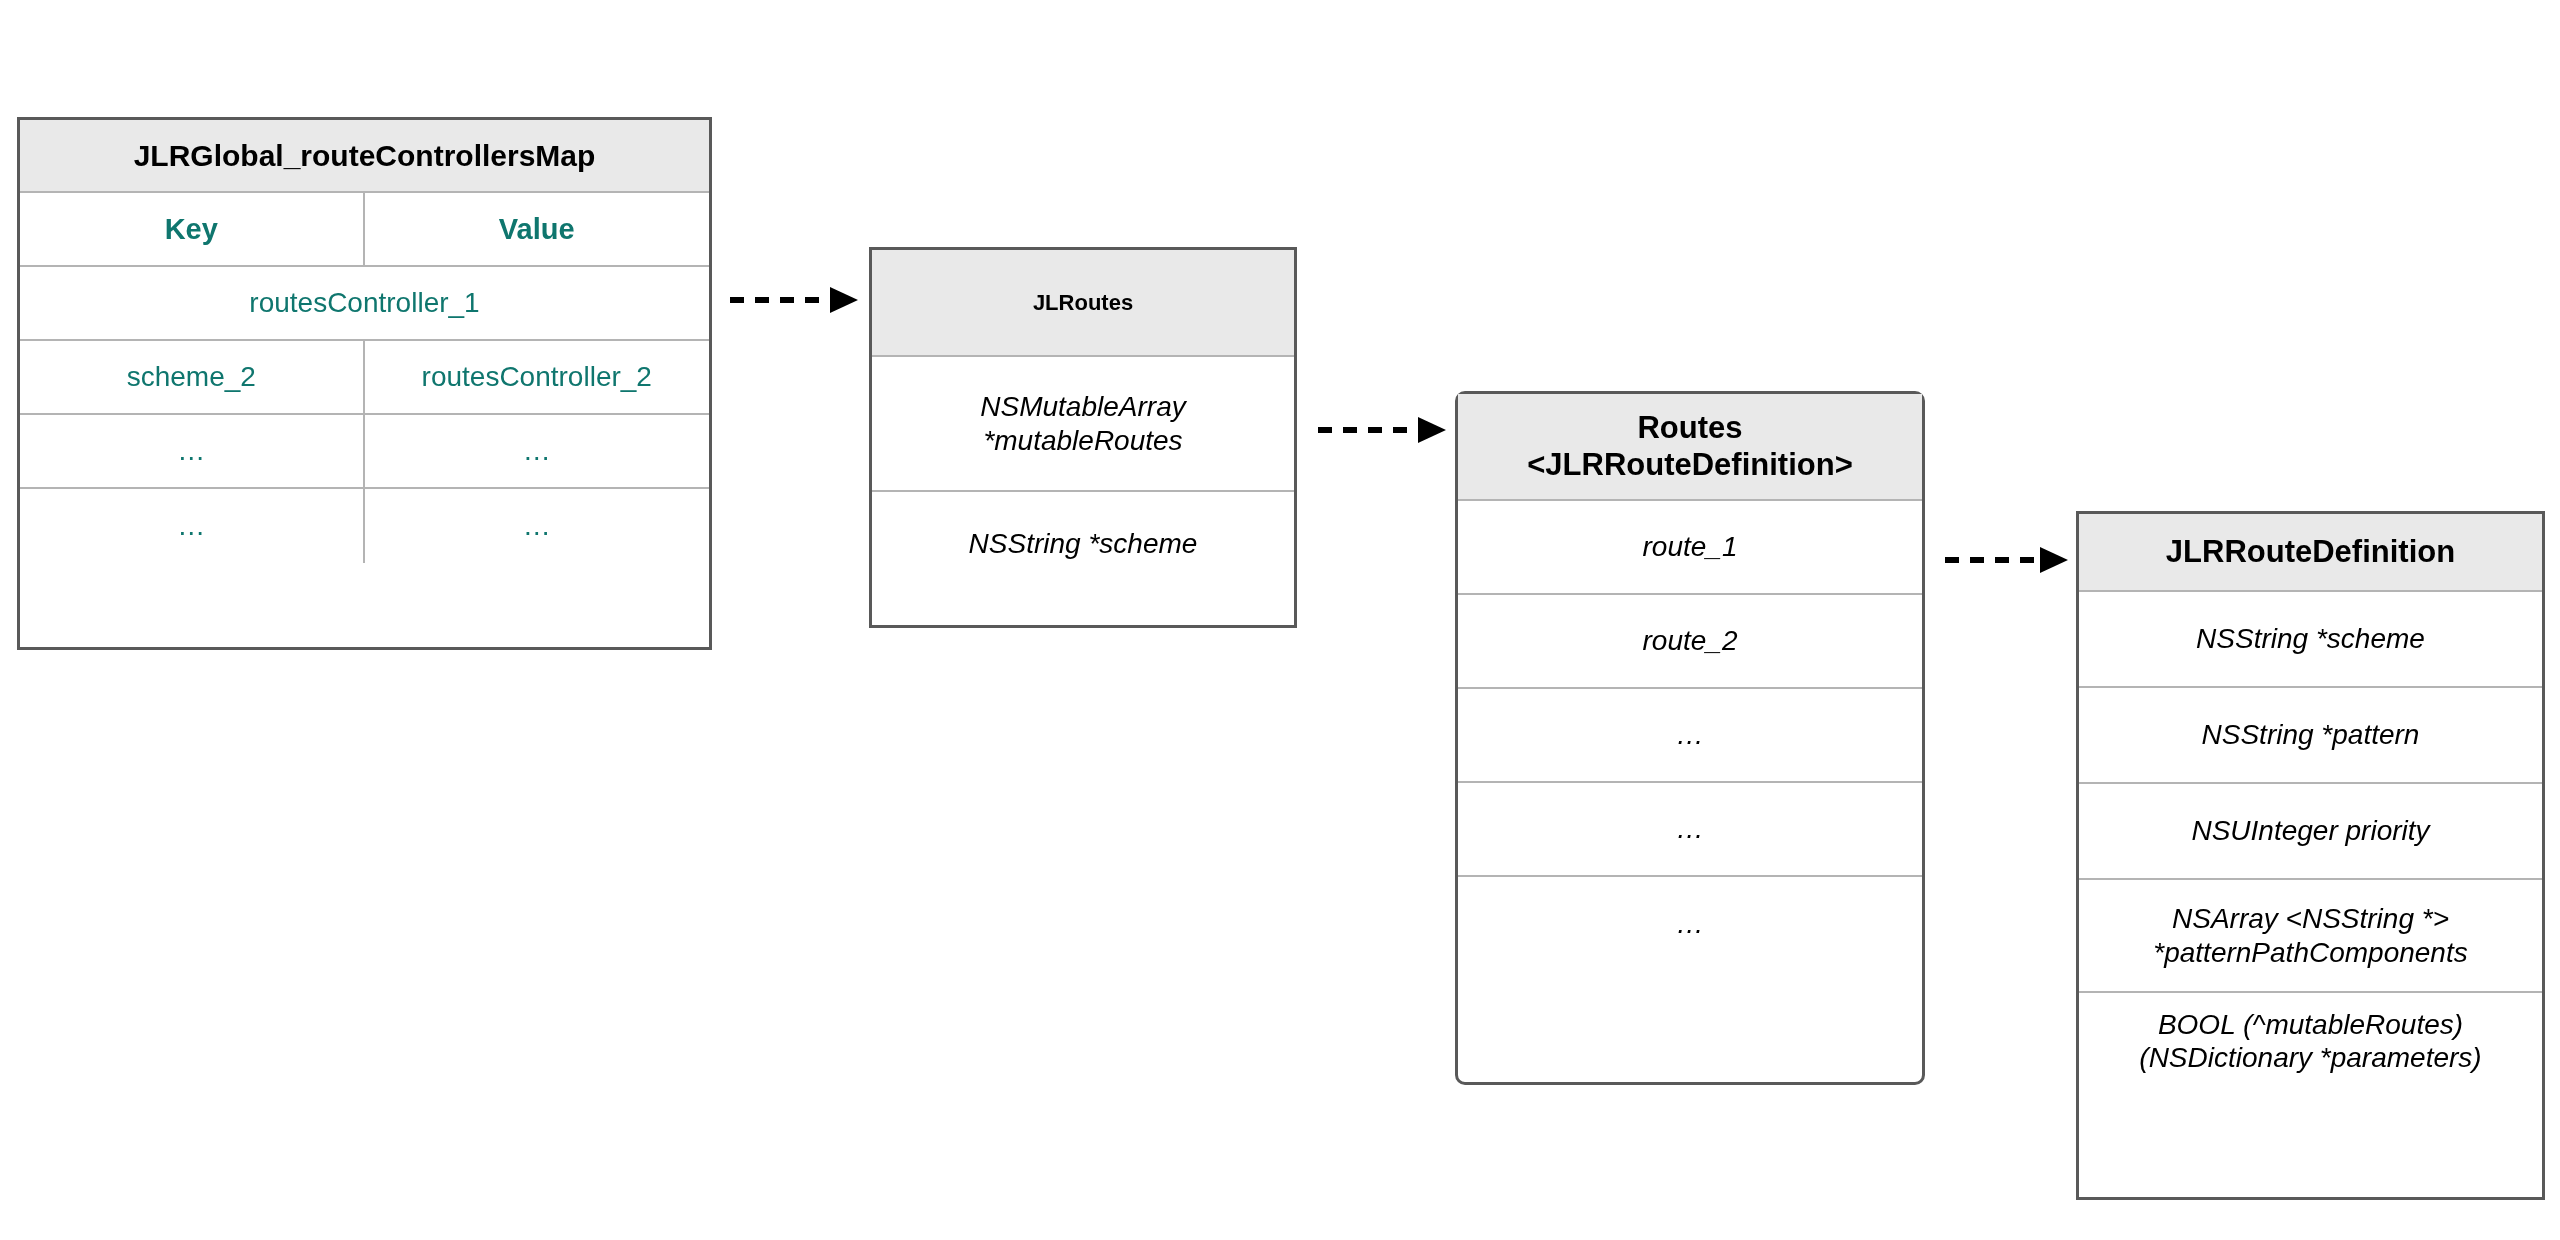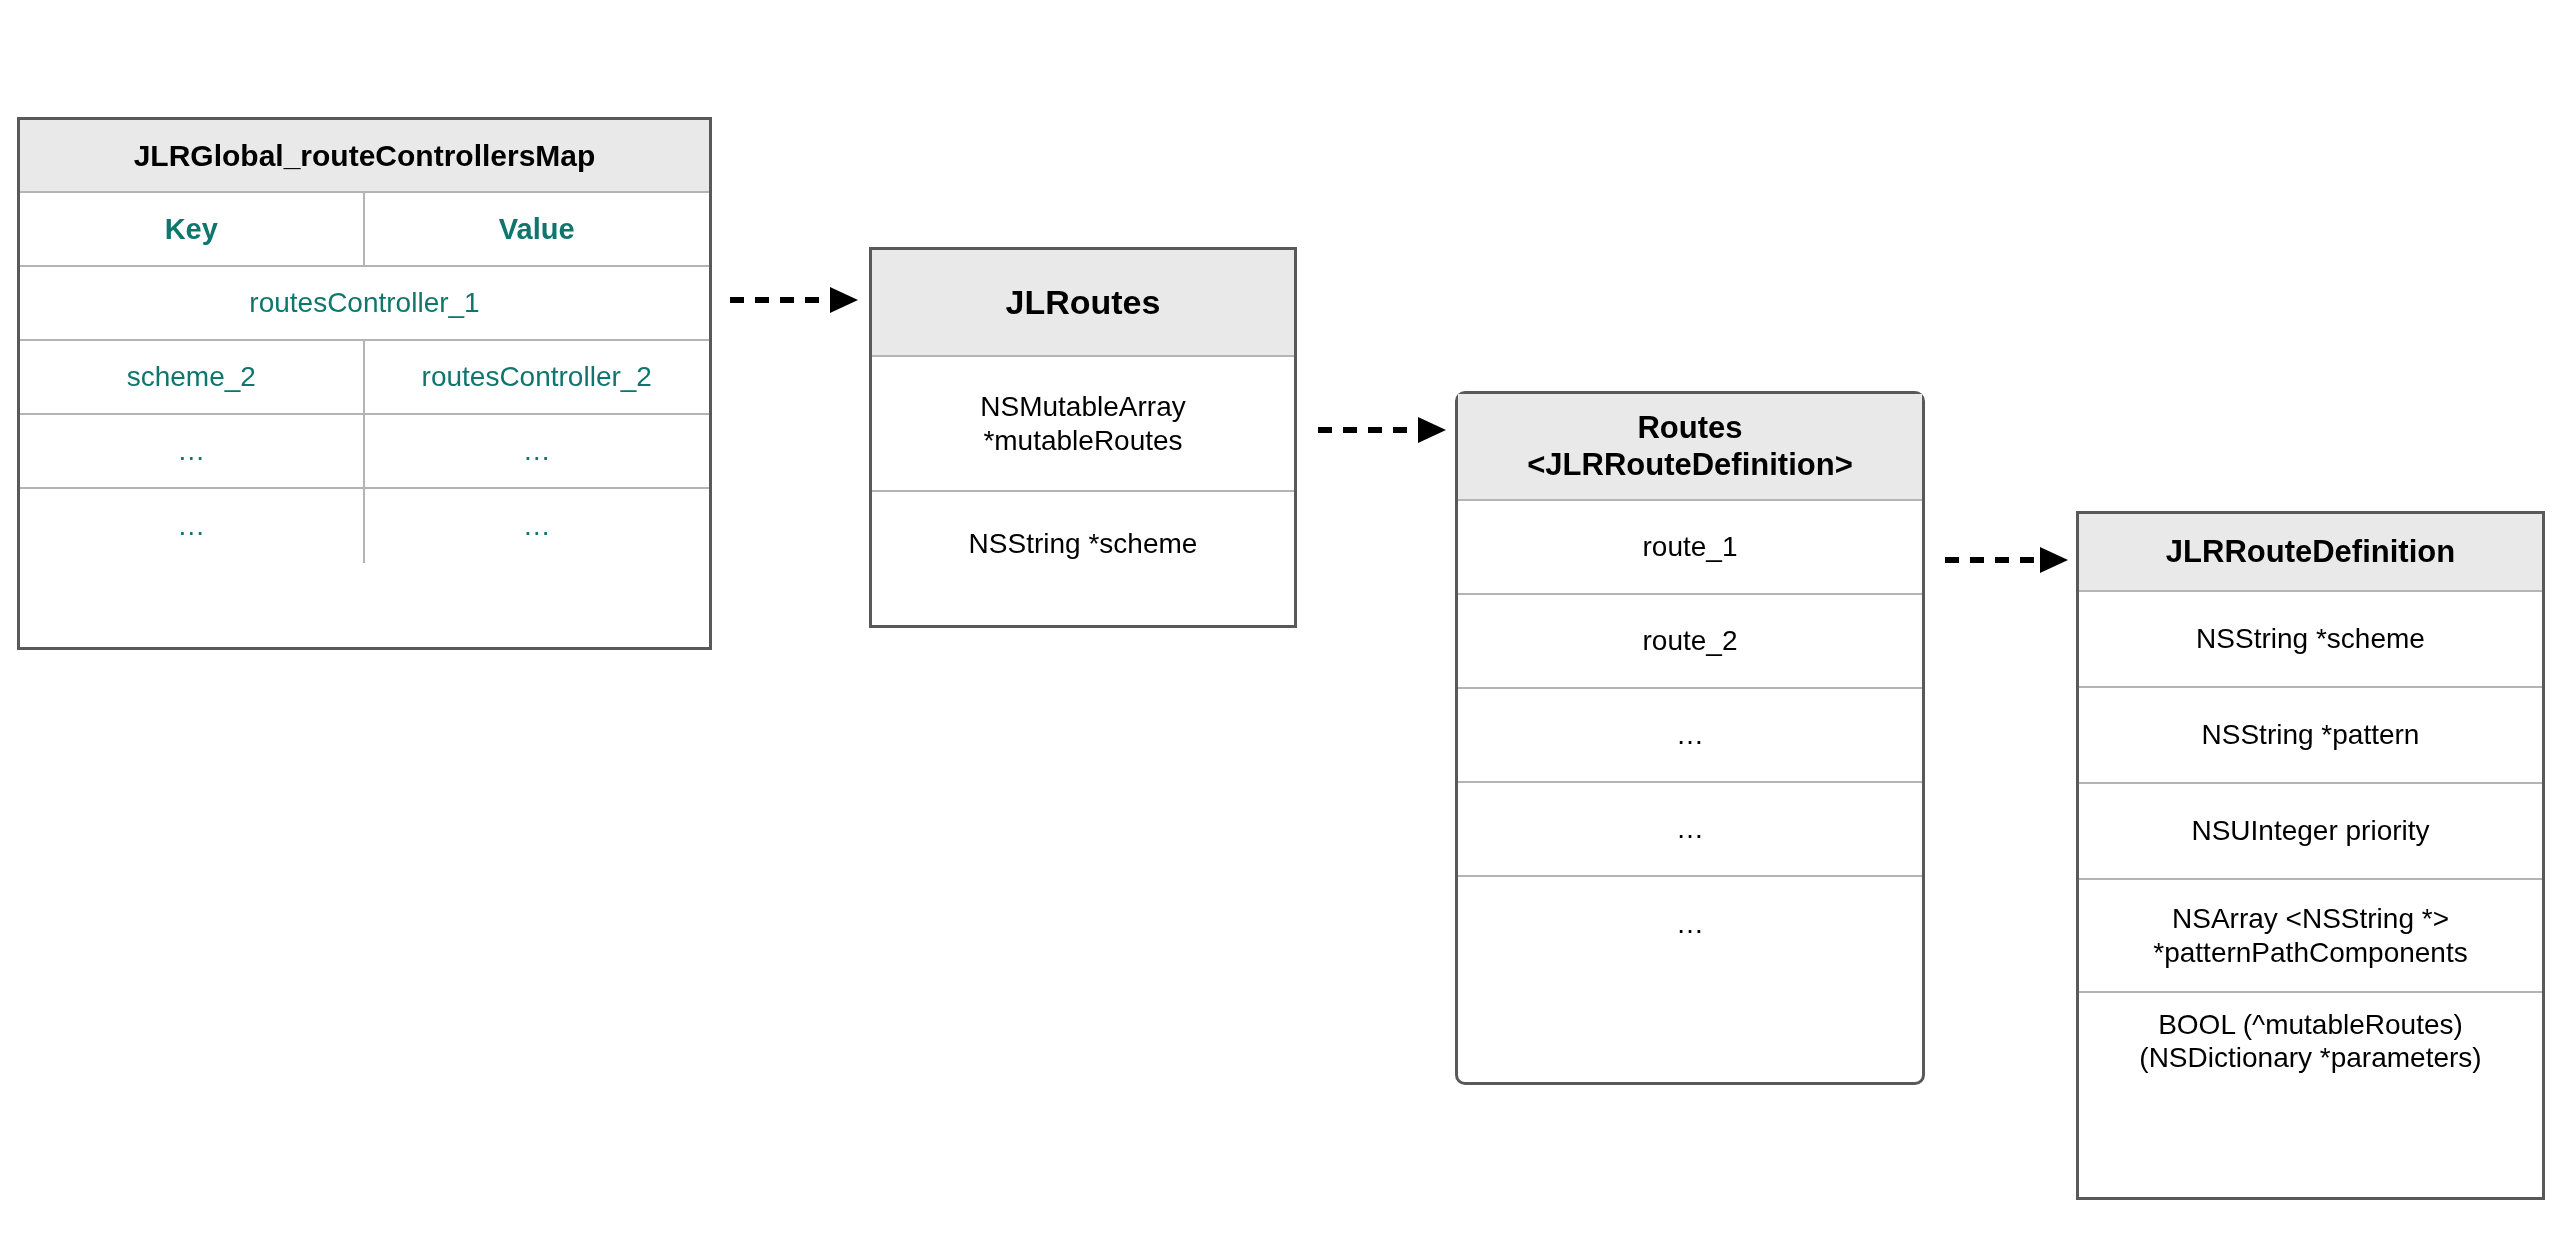--- a/index.html
+++ b/index.html
@@ -45,20 +45,21 @@
     box-sizing: border-box;
     border-bottom: 2px solid #b4b4b4;
     display: flex;
     align-items: center;
     justify-content: center;
     text-align: center;
     color: #000000;
     line-height: 1.18;
     padding: 0 8px;
     background: #ffffff;
+    font-style: italic;
   }
   .row.last { border-bottom: none; }
 
   
   #map-table { left: 17px; top: 117px; width: 695px; height: 533px; }
   #map-table .box-header { height: 73px; font-size: 30px; }
   #map-table .kv-row {
     box-sizing: border-box;
     display: flex;
     height: 74px;
@@ -73,21 +74,21 @@
     justify-content: center;
     text-align: center;
     font-size: 28px;
     color: #0f766e;
   }
   #map-table .cell.left { border-right: 2px solid #b4b4b4; }
   #map-table .kv-head .cell { font-weight: bold; font-size: 29px; }
 
   
   #jlroutes-box { left: 869px; top: 247px; width: 428px; height: 381px; }
-  #jlroutes-box .box-header { height: 107px; font-size: 34px; }
+  #jlroutes-box .box-header { height: 107px; font-size: 22px; }
   #jlroutes-box .row { height: 103px; font-size: 28px; }
   #jlroutes-box .row:nth-of-type(2) { height: 135px; }
 
   
   #routes-box { left: 1455px; top: 391px; width: 470px; height: 694px; border-radius: 10px; }
   #routes-box .box-header { height: 107px; font-size: 31px; }
   #routes-box .row { height: 94px; font-size: 28px; }
 
   
   #routedef-box { left: 2076px; top: 511px; width: 469px; height: 689px; }

